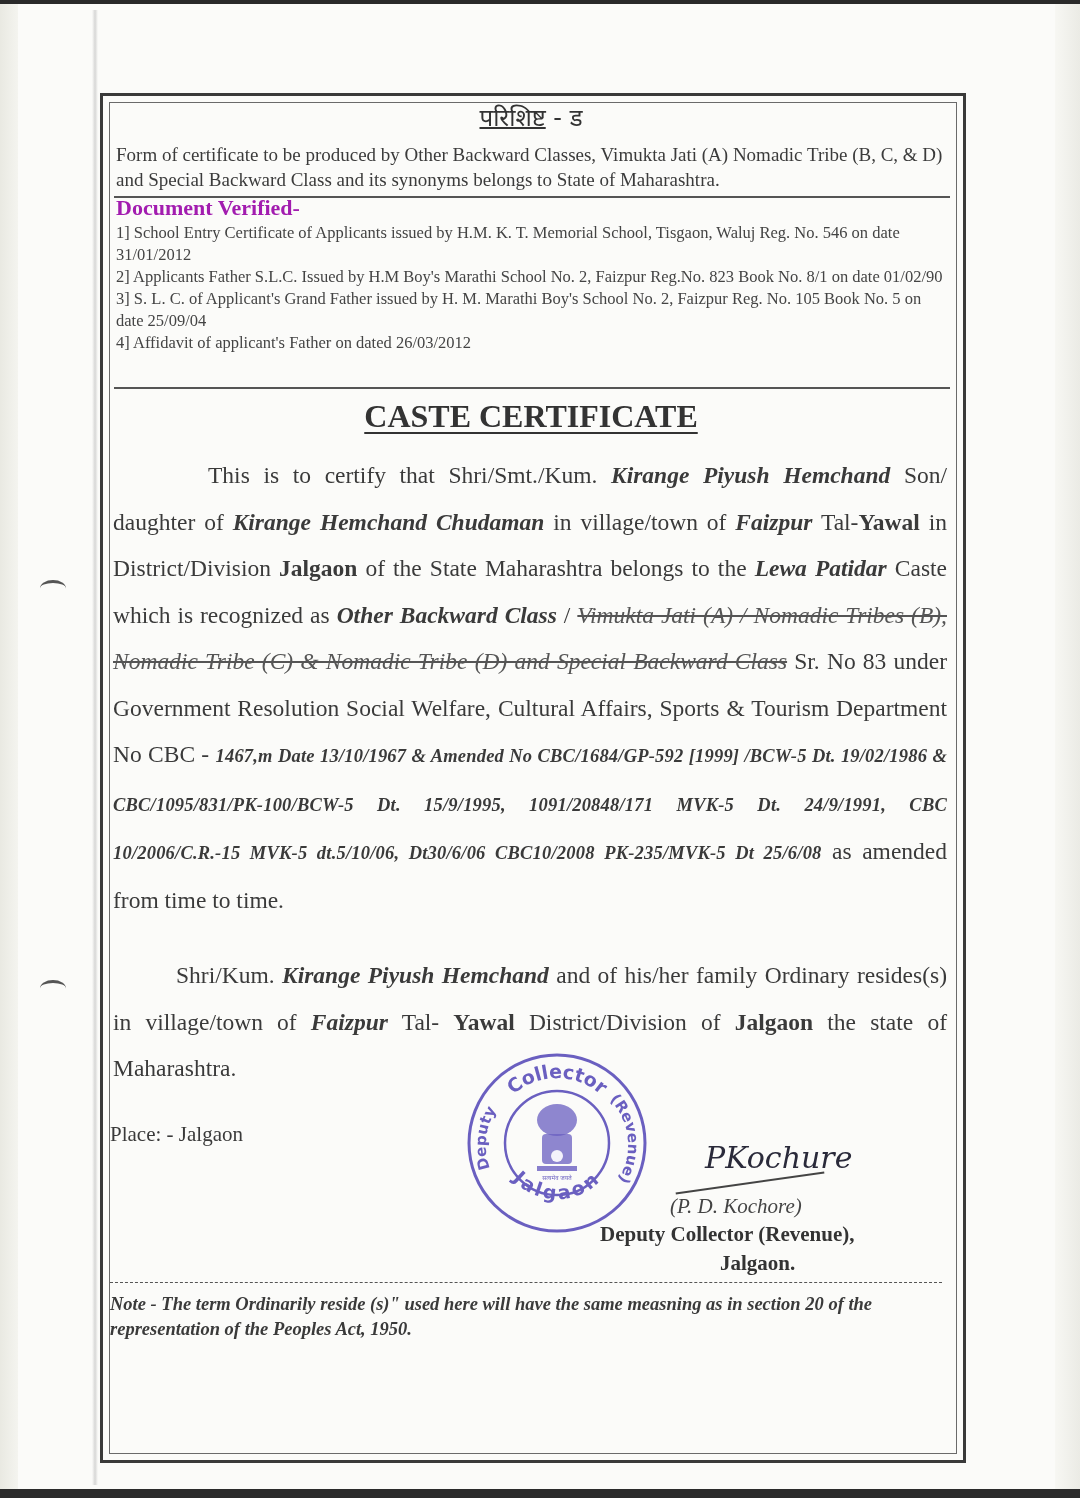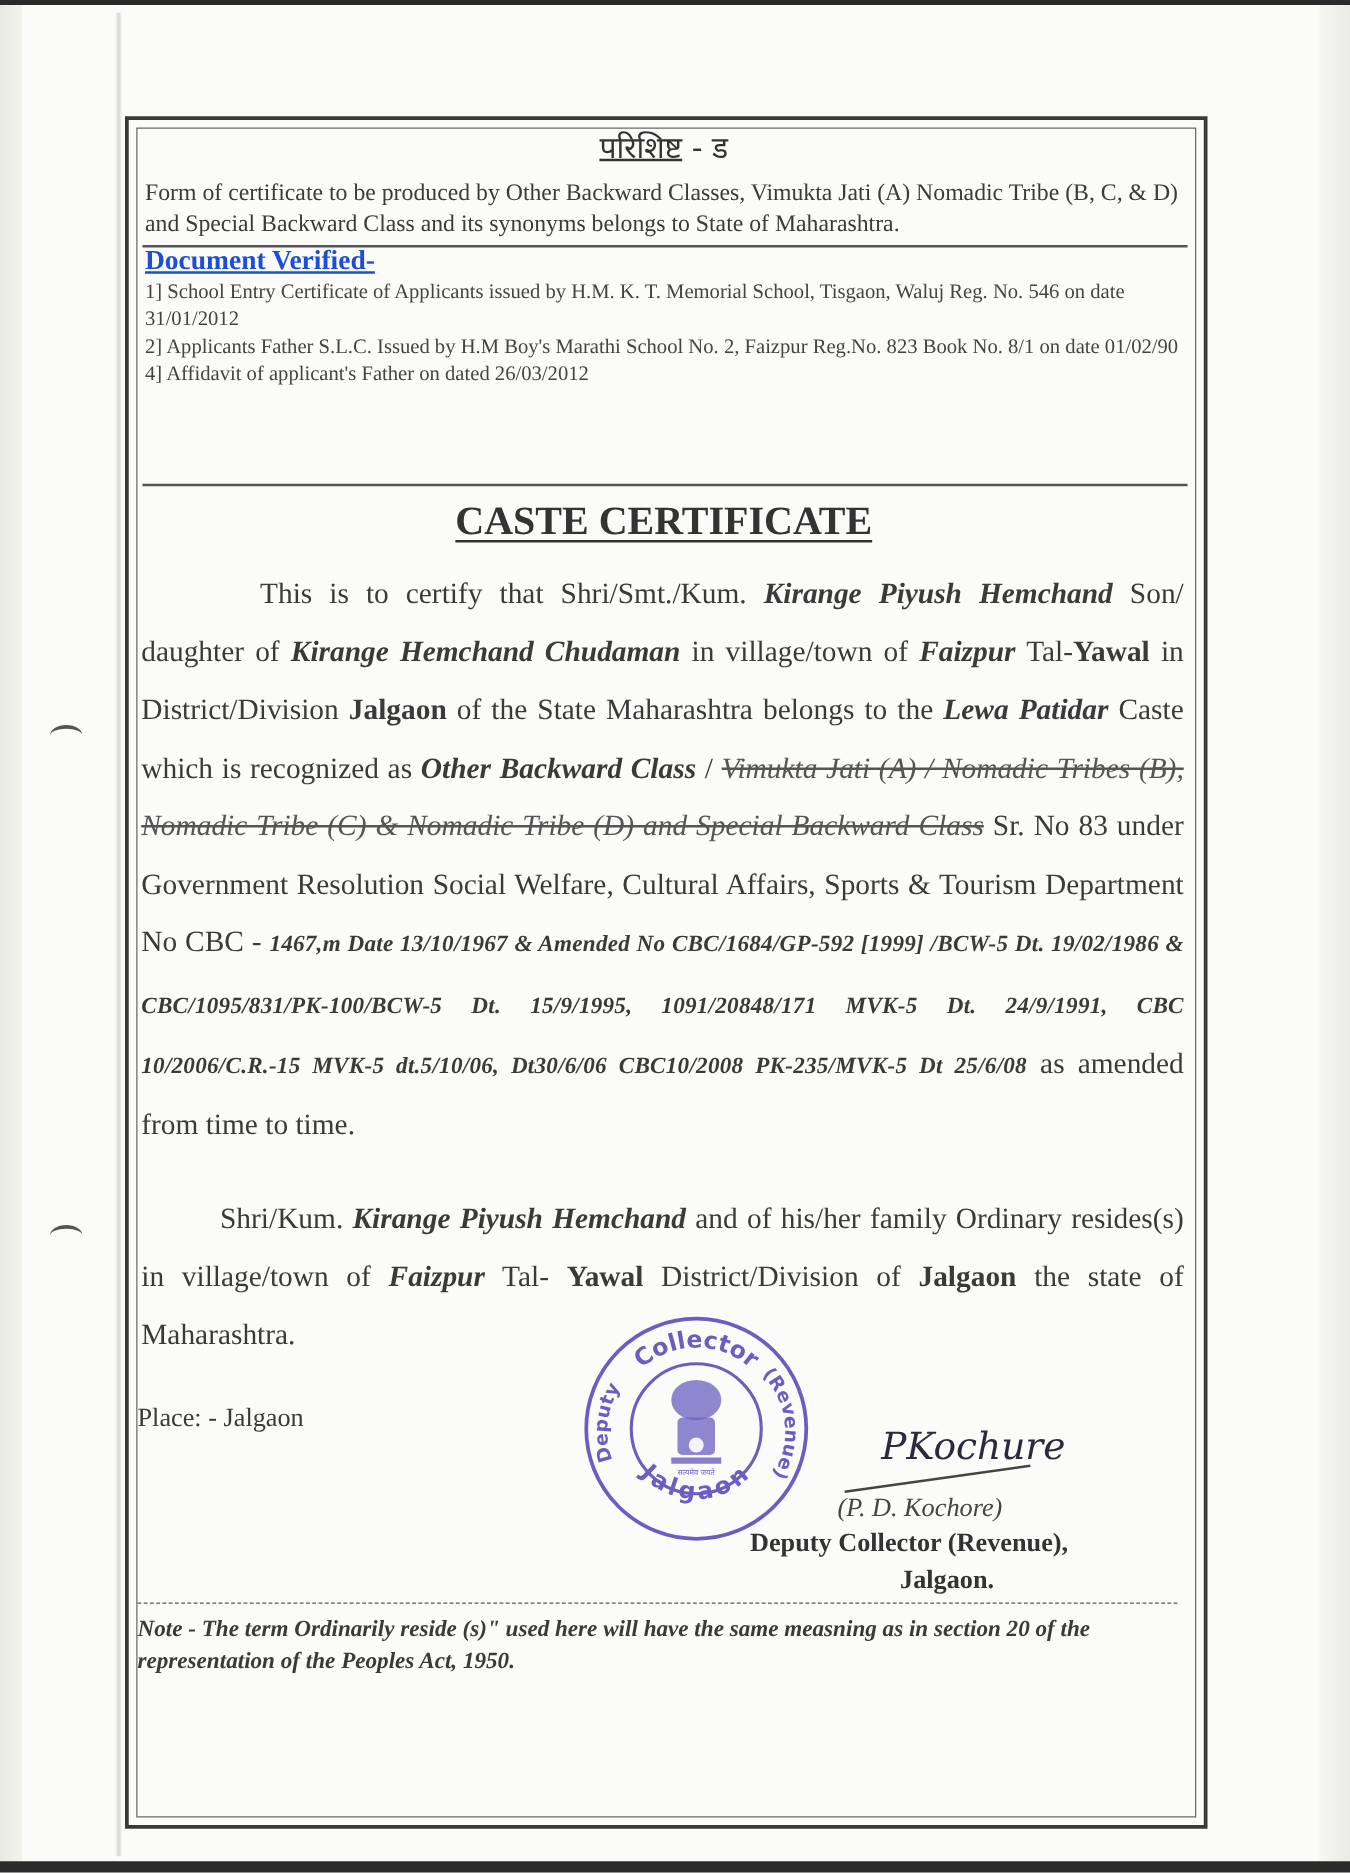--- a/index.html
+++ b/index.html
@@ -23,21 +23,21 @@
   .frame-inner {
     position: absolute; left: 6px; top: 6px; right: 6px; bottom: 6px;
     border: 1px solid #6a6a6a;
   }
   .content { position: absolute; left: 110px; top: 100px; width: 842px; }
 
   .annex { position: absolute; left: 0; top: 0; width: 842px; text-align: center; font-family: "DejaVu Sans", sans-serif; font-size: 24px; color: #333; }
   .annex u { text-decoration-thickness: 2px; }
   .form-desc { position: absolute; left: 6px; top: 42px; width: 836px; font-size: 19px; line-height: 25px; color: #3b3b3b; }
   .hr1 { position: absolute; left: 4px; top: 96px; width: 836px; height: 2px; background: #555; }
-  .doc-heading { position: absolute; left: 6px; top: 95px; font-size: 22px; font-weight: bold; color: #1d4ed8; text-decoration: underline; }
+  .doc-heading { position: absolute; left: 6px; top: 95px; font-size: 22px; font-weight: bold; color: #a21caf; }
   .doc-list { position: absolute; left: 6px; top: 122px; width: 830px; font-size: 16.5px; line-height: 22px; color: #444; }
   .doc-list div { margin: 0; }
   .hr2 { position: absolute; left: 4px; top: 287px; width: 836px; height: 2px; background: #555; }
 
   .title { position: absolute; left: 0; top: 298px; width: 842px; text-align: center; font-size: 32px; font-weight: bold; color: #333; text-decoration: underline; text-decoration-thickness: 2px; text-underline-offset: 5px; }
 
   .para { position: absolute; left: 3px; width: 834px; font-size: 23.5px; line-height: 46.5px; color: #3a3a3a; text-align: justify; }
   .para1 { top: 352px; text-indent: 95px; }
   .para2 { top: 852px; text-indent: 63px; }
   .bi { font-weight: bold; font-style: italic; }
@@ -78,20 +78,21 @@
 
   <div class="annex"><u>परिशिष्ट</u><span> - ड</span></div>
 
   <div class="form-desc">Form of certificate to be produced by Other Backward Classes, Vimukta Jati (A) Nomadic Tribe (B, C, &amp; D) and Special Backward Class and its synonyms belongs to State of Maharashtra.</div>
   <div class="hr1"></div>
 
   <div class="doc-heading">Document Verified-</div>
   <div class="doc-list">
     <div>1] School Entry Certificate of Applicants issued by H.M. K. T. Memorial School, Tisgaon, Waluj Reg. No. 546 on date 31/01/2012</div>
     <div>2] Applicants Father S.L.C. Issued by H.M Boy's Marathi School No. 2, Faizpur Reg.No. 823 Book No. 8/1 on date 01/02/90</div>
+    <div>3] S. L. C. of Applicant's Grand Father issued by H. M. Marathi Boy's School No. 2, Faizpur Reg. No. 105 Book No. 5 on date 25/09/04</div>
     <div>4] Affidavit of applicant's Father on dated 26/03/2012</div>
   </div>
   <div class="hr2"></div>
 
   <div class="title">CASTE CERTIFICATE</div>
 
   <div class="para para1"><span>This is to certify that Shri/Smt./Kum. </span><span class="bi">Kirange Piyush Hemchand</span><span> Son/ daughter of </span><span class="bi">Kirange Hemchand Chudaman</span><span> in village/town of </span><span class="bi">Faizpur</span><span> Tal-</span><span class="b">Yawal</span><span>  in District/Division </span><span class="b">Jalgaon</span><span> of the State Maharashtra belongs to the </span><span class="bi">Lewa Patidar</span><span> Caste which is recognized as </span><span class="bi">Other Backward Class</span><span>  / </span><span class="strike">Vimukta Jati (A) / Nomadic Tribes (B), Nomadic Tribe (C)  &amp; Nomadic Tribe (D) and Special Backward Class</span><span> Sr. No 83 under Government Resolution Social Welfare, Cultural Affairs, Sports &amp; Tourism Department No CBC - </span><span class="small-bi">1467,m Date 13/10/1967 &amp; Amended No CBC/1684/GP-592 [1999] /BCW-5 Dt. 19/02/1986 &amp; CBC/1095/831/PK-100/BCW-5 Dt. 15/9/1995, 1091/20848/171 MVK-5 Dt. 24/9/1991, CBC 10/2006/C.R.-15 MVK-5 dt.5/10/06, Dt30/6/06 CBC10/2008 PK-235/MVK-5 Dt 25/6/08</span><span>  as amended from time to time.</span></div>
 
   <div class="para para2"><span>Shri/Kum. </span><span class="bi">Kirange Piyush Hemchand</span><span> and of his/her family Ordinary resides(s) in village/town of </span><span class="bi">Faizpur</span><span> Tal- </span><span class="b">Yawal</span><span> District/Division of </span><span class="b">Jalgaon</span><span> the state of Maharashtra.</span></div>
 

